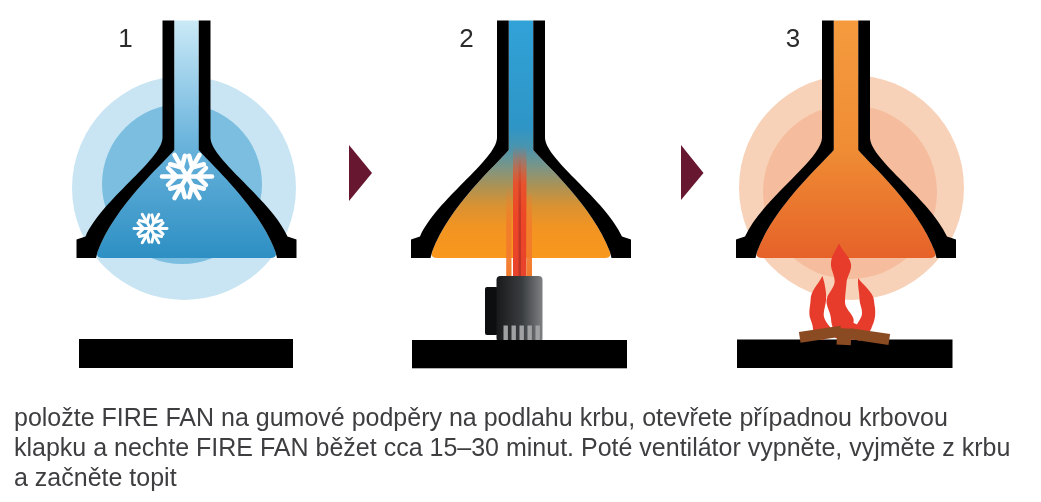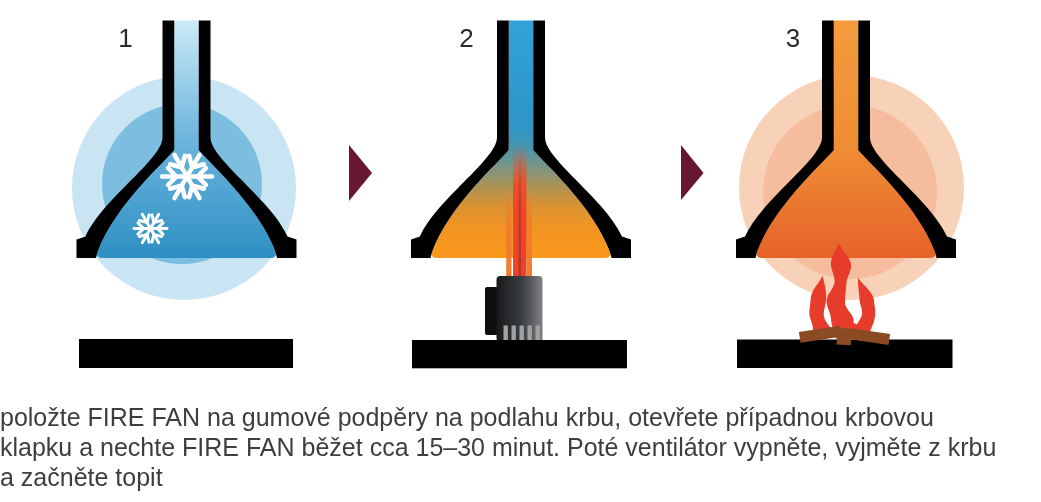--- a/index.html
+++ b/index.html
@@ -1,18 +1,18 @@
 <!DOCTYPE html>
 <html><head>
 <meta charset="utf-8">
 <style>
   html,body{margin:0;padding:0;background:#ffffff;}
   #stage{position:relative;width:1041px;height:502px;overflow:hidden;background:#ffffff;}
   svg{display:block;}
-  .cap{position:absolute;left:0;top:0;width:1020px;
+  .cap{position:absolute;left:14px;top:0;width:1020px;
        font-family:"Liberation Sans", sans-serif;font-size:25px;line-height:30.4px;
        color:#3e3d40;letter-spacing:0px;white-space:nowrap;}
 </style>
 </head>
 <body>
 <div id="stage">
 <svg width="1041" height="502" viewBox="0 0 1041 502" xmlns="http://www.w3.org/2000/svg">
   <defs>
     <linearGradient id="g1" x1="0" y1="20" x2="0" y2="258" gradientUnits="userSpaceOnUse">
       <stop offset="0" stop-color="#cbeaf7"></stop>

